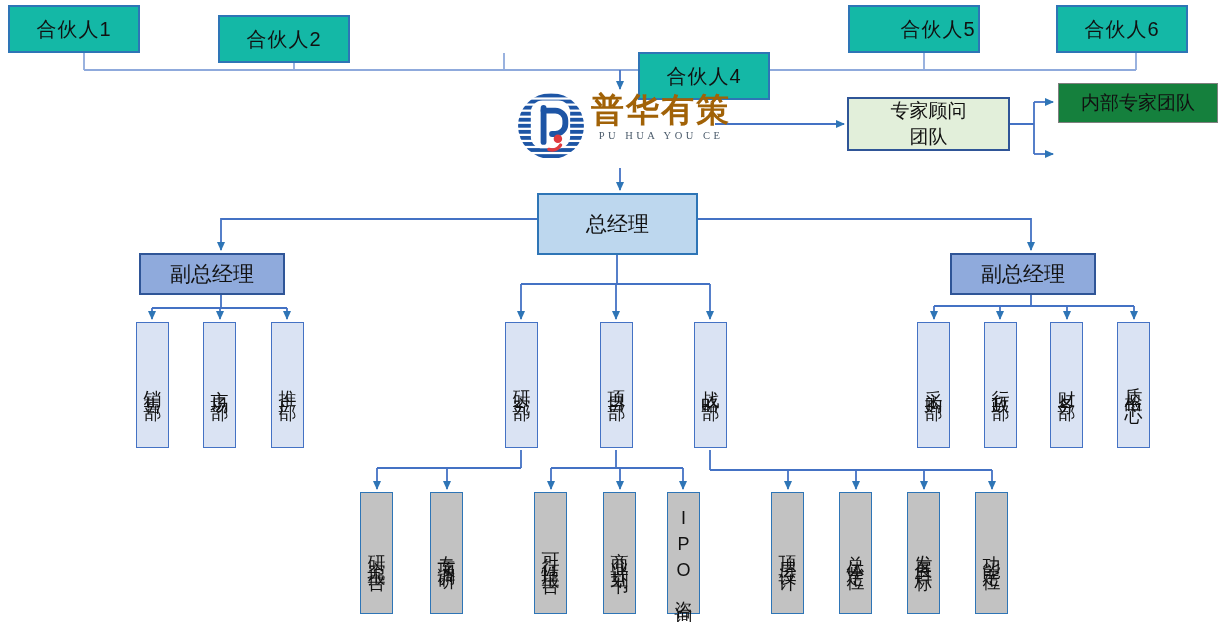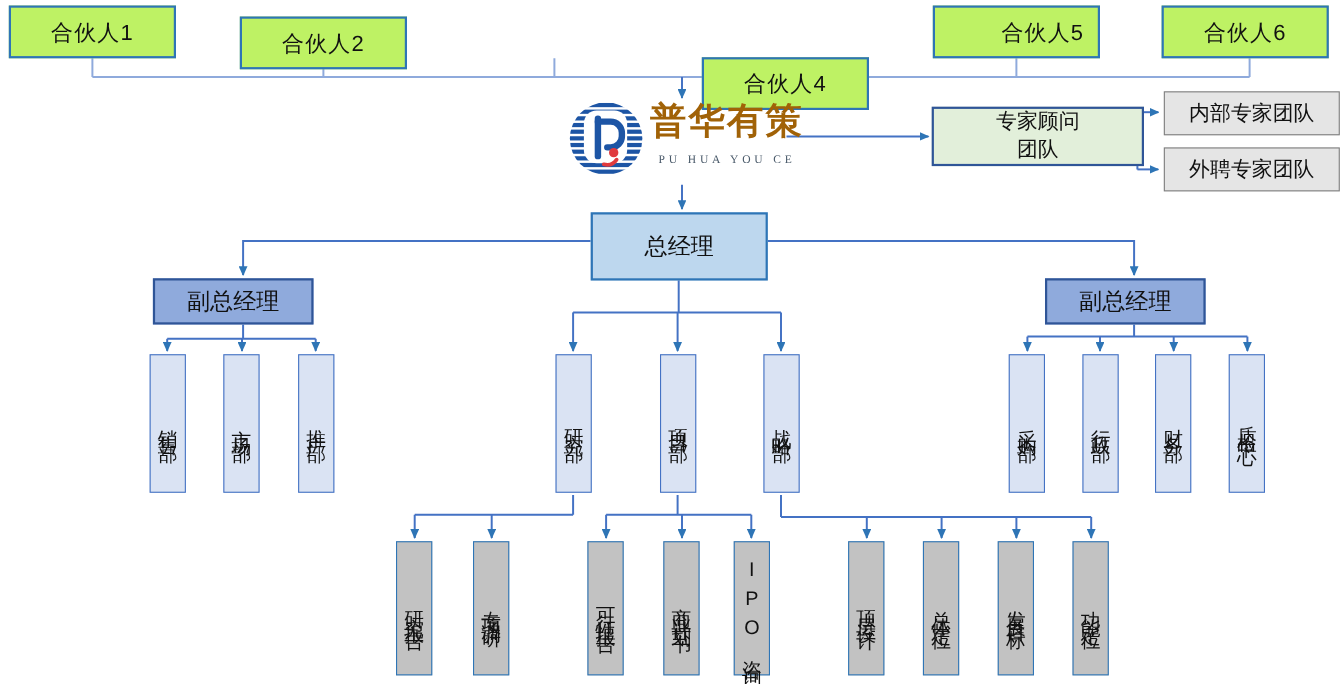--- a/index.html
+++ b/index.html
@@ -2,34 +2,34 @@
 <html><head>
 <meta charset="utf-8">
 <style>
   html,body{margin:0;padding:0;background:#ffffff;}
   body{font-family:"Liberation Sans","DejaVu Sans",sans-serif;}
   .stage{position:relative;width:1221px;height:622px;background:#ffffff;overflow:hidden;}
   .layer{position:absolute;left:0;top:0;z-index:0;}
   .box{position:absolute;z-index:2;display:flex;align-items:center;justify-content:center;
        box-sizing:border-box;color:#111;text-align:center;}
   .hbox{font-size:20px;letter-spacing:1px;}
-  .partner{width:152px;height:48px;background:#bef264;border:2px solid #2E75B6;}
+  .partner{width:132px;height:48px;background:#14b8a6;border:2px solid #2E75B6;}
   .gm{width:161px;height:62px;background:#BDD7EE;border:2px solid #2E75B6;font-size:21px;}
   .vp{width:146px;height:42px;background:#8FAADC;border:2px solid #2F5597;font-size:21px;}
-  .advisor{width:193px;height:54px;background:#E2EFDA;border:2px solid #2F5597;
+  .advisor{width:163px;height:54px;background:#E2EFDA;border:2px solid #2F5597;
            font-size:19px;line-height:1.35;flex-direction:column;}
-  .team{width:160px;height:40px;background:#e5e5e5;border:1.5px solid #7F7F7F;font-size:19px;}
+  .team{width:160px;height:40px;background:#15803d;border:1.5px solid #7F7F7F;font-size:19px;}
   .vbox{width:33px;height:126px;font-size:18px;line-height:1;
         writing-mode:vertical-rl;text-orientation:upright;letter-spacing:6px;
         background:#DAE3F3;border:1.5px solid #4472C4;}
   .vgray{width:33px;height:122px;background:#C2C2C2;border:1.5px solid #2E75B6;top:492px;}
   .logo{position:absolute;left:517px;top:90px;z-index:2;display:flex;align-items:flex-start;}
   .logo-txt{margin-left:6px;display:flex;flex-direction:column;align-items:center;}
   .logo-title{font-size:33px;font-weight:bold;color:#a16207;letter-spacing:2px;line-height:1.1;margin-top:2px;}
-  .logo-sub{font-size:10.5px;color:#4A5A6A;letter-spacing:3.5px;margin-top:12px;font-family:"Liberation Serif","DejaVu Serif",serif;}
+  .logo-sub{font-size:10.5px;color:#4A5A6A;letter-spacing:3.5px;margin-top:2px;font-family:"Liberation Serif","DejaVu Serif",serif;}
 </style>
 </head>
 <body>
 
 <div class="stage">
 
   <svg class="layer" width="1221" height="622">
     <defs>
       <marker id="arw" markerWidth="9" markerHeight="8" refX="8" refY="4" orient="auto" markerUnits="userSpaceOnUse">
         <polygon points="0,0 9,4 0,8" fill="#2E75B6"></polygon>
@@ -119,21 +119,20 @@
       <div class="logo-title">普华有策</div>
       <div class="logo-sub">PU HUA YOU CE</div>
     </div>
   </div>
 
   <div class="box advisor" style="left:847px;top:97px;">
     <span>专家顾问</span>
     <span>团队</span>
   </div>
   <div class="box team" style="left:1058px;top:83px;">内部专家团队</div>
-  <div class="box team" style="left:1058px;top:134px;">外聘专家团队</div>
 
   <div class="box gm" style="left:537px;top:193px;">总经理</div>
   <div class="box vp" style="left:139px;top:253px;">副总经理</div>
   <div class="box vp" style="left:950px;top:253px;">副总经理</div>
 
   <div class="box vbox" style="left:136px;top:322px;">销售部</div>
   <div class="box vbox" style="left:203px;top:322px;">市场部</div>
   <div class="box vbox" style="left:271px;top:322px;">推广部</div>
 
   <div class="box vbox" style="left:505px;top:322px;">研究部</div>

